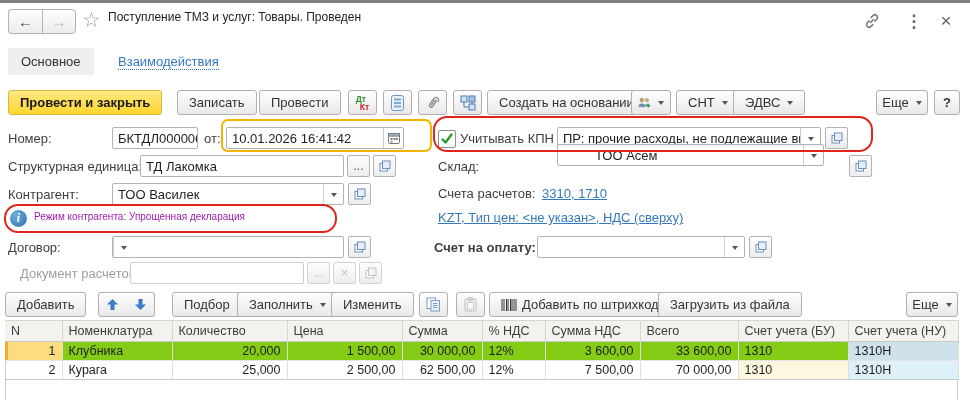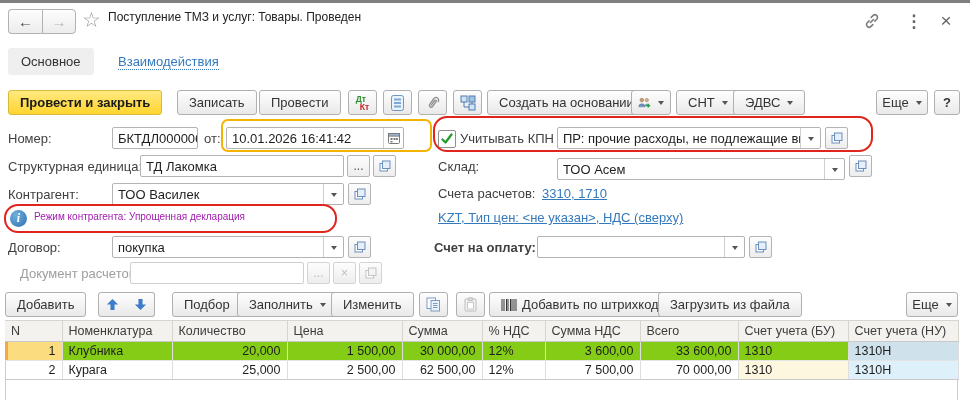--- a/index.html
+++ b/index.html
@@ -215,21 +215,20 @@
       <rect x="1" y="3.5" width="7.5" height="7.5" fill="#fff" stroke="#6b8fbd"></rect>
       <rect x="3.5" y="1" width="7.5" height="7.5" fill="#e6eff9" stroke="#6b8fbd"></rect>
     </svg>
   </button>
 
   <span class="iinfo" style="left:10px;top:210px;">i</span>
   <span class="infotxt" style="left:34px;top:211px;">Режим контрагента: Упрощенная декларация</span>
 
   <span class="lbl" style="left:8px;top:240px;">Договор:</span>
   <div class="field" style="left:112px;top:236px;width:232px;">
-    <span class="fval">покупка</span>
     <span class="ddzone">
         <i class="tri"></i>
       </span>
   </div>
   <button class="sq" style="left:348px;top:236px;">
     <svg width="12" height="12" viewBox="0 0 12 12">
       <rect x="1" y="3.5" width="7.5" height="7.5" fill="#fff" stroke="#6b8fbd"></rect>
       <rect x="3.5" y="1" width="7.5" height="7.5" fill="#e6eff9" stroke="#6b8fbd"></rect>
     </svg>
   </button>
@@ -264,21 +263,21 @@
       </span>
   </div>
   <button class="sq" style="left:825px;top:127px;">
     <svg width="12" height="12" viewBox="0 0 12 12">
       <rect x="1" y="3.5" width="7.5" height="7.5" fill="#fff" stroke="#6b8fbd"></rect>
       <rect x="3.5" y="1" width="7.5" height="7.5" fill="#e6eff9" stroke="#6b8fbd"></rect>
     </svg>
   </button>
 
   <span class="lbl" style="left:438px;top:159px;">Склад:</span>
-  <div class="field" style="left:557px;top:158px;width:288px;">
+  <div class="field" style="left:557px;top:144px;width:267px;padding-left:32px;">
     <span class="fval">ТОО Асем</span>
     <span class="ddzone">
         <i class="tri"></i>
       </span>
   </div>
   <button class="sq" style="left:849px;top:155px;">
     <svg width="12" height="12" viewBox="0 0 12 12">
       <rect x="1" y="3.5" width="7.5" height="7.5" fill="#fff" stroke="#6b8fbd"></rect>
       <rect x="3.5" y="1" width="7.5" height="7.5" fill="#e6eff9" stroke="#6b8fbd"></rect>
     </svg>

